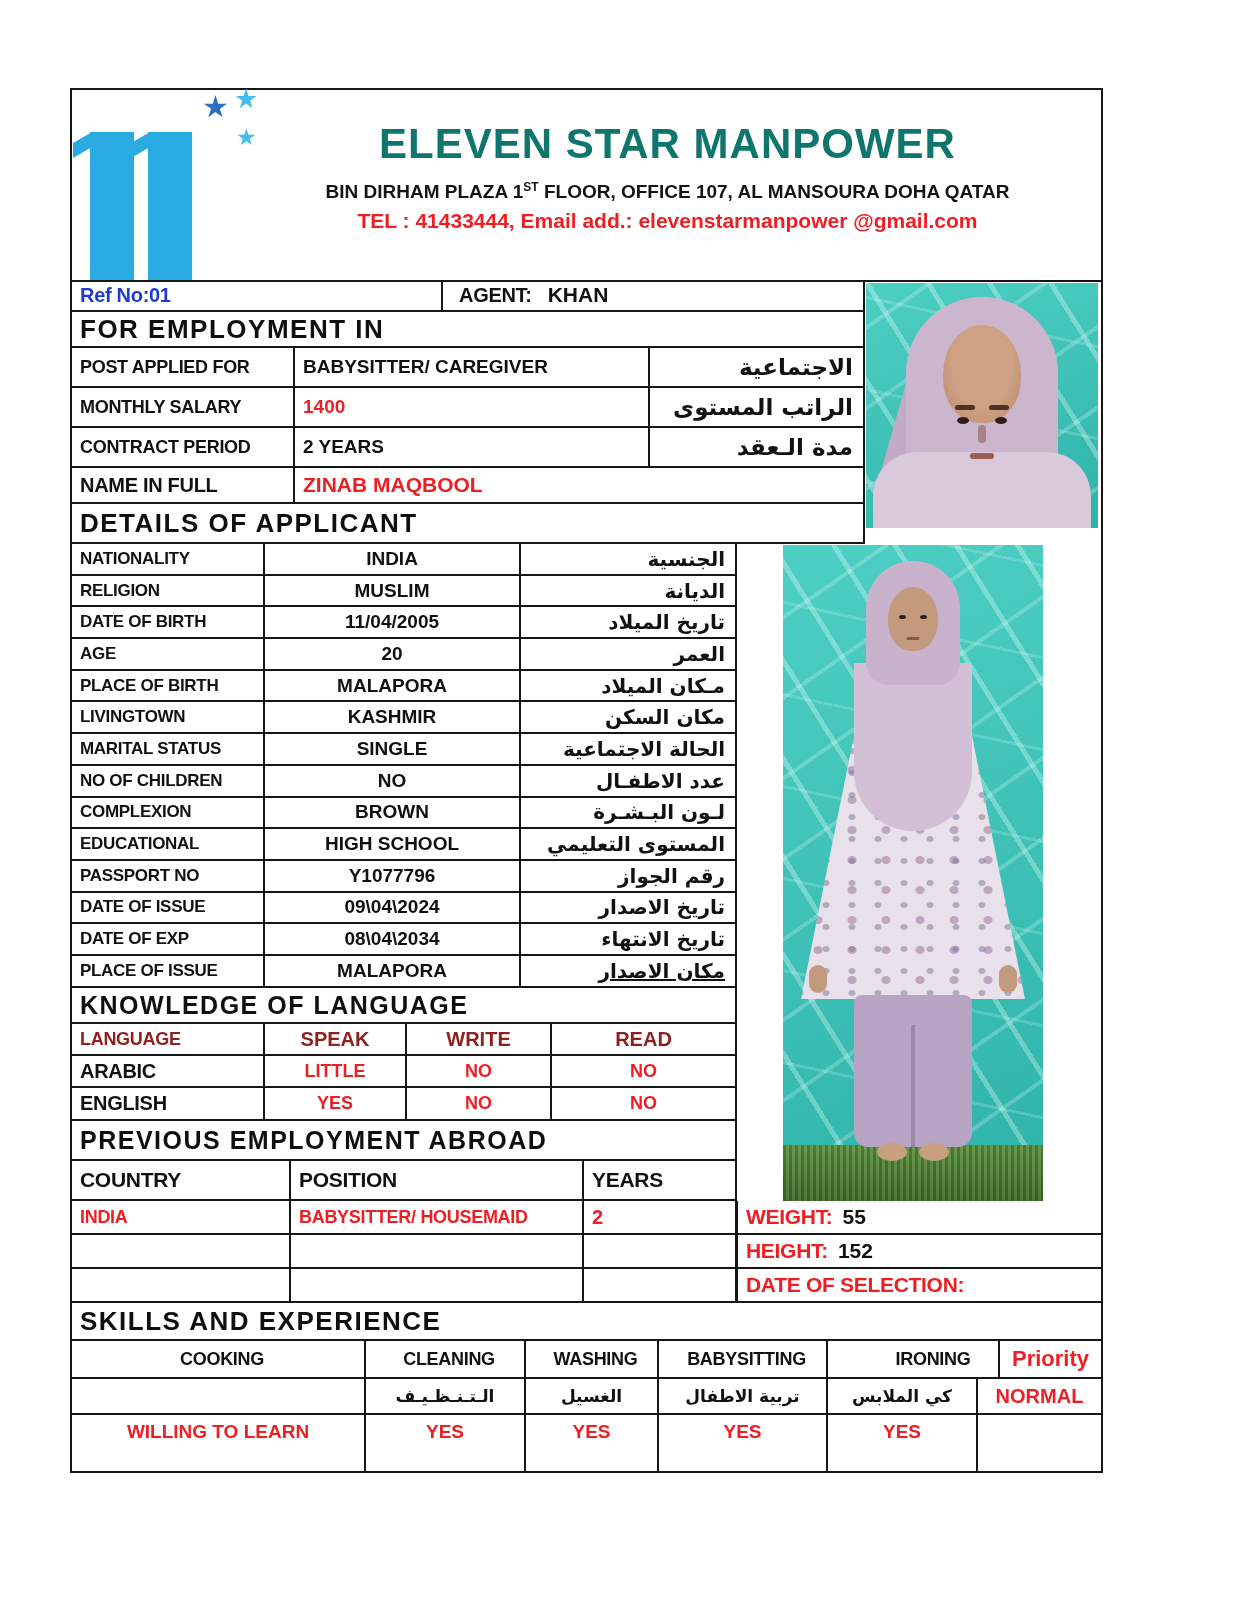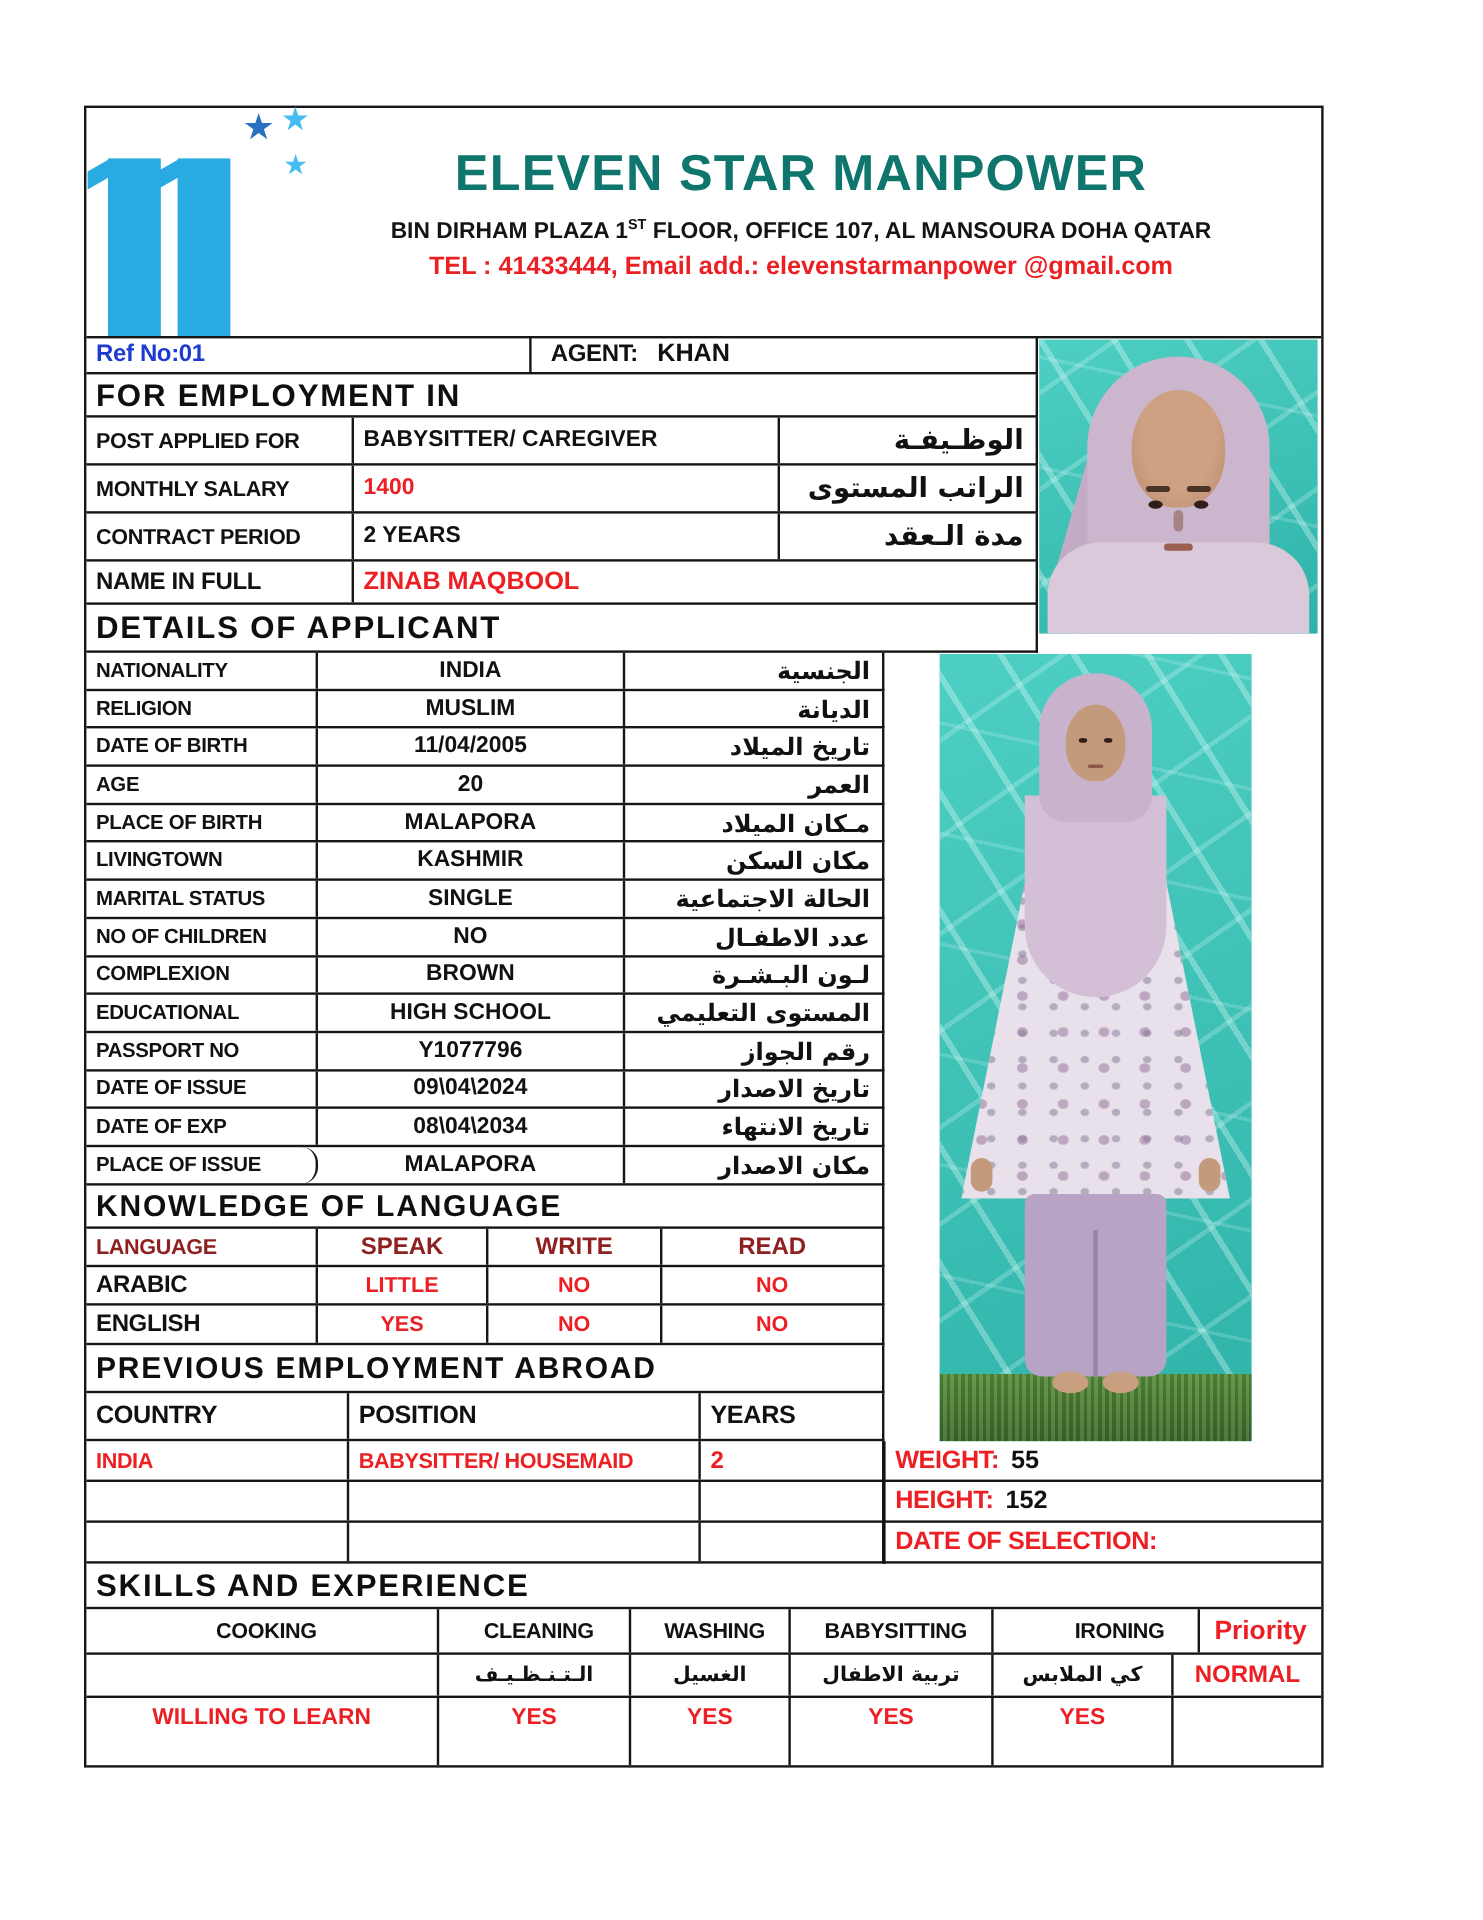--- a/index.html
+++ b/index.html
@@ -100,21 +100,21 @@
     <div class="sect">FOR EMPLOYMENT IN</div>
   </div>
 
   <div class="band bb" style="top:258px;height:40px;width:793px;border-right:2px solid #161616;">
     <div class="cell br" style="width:223px;">
         <span class="lbl">POST APPLIED FOR</span>
       </div>
     <div class="cell br" style="width:355px;">
         <span class="val" style="padding-left:8px;">BABYSITTER/ CAREGIVER</span>
       </div>
-    <div class="cell ar" style="flex:1;font-size:23px;">الوظـيفـة</div>
+    <div class="cell ar" style="flex:1;font-size:23px;">الاجتماعية</div>
   </div>
 
   <div class="band bb" style="top:298px;height:40px;width:793px;border-right:2px solid #161616;">
     <div class="cell br" style="width:223px;">
         <span class="lbl">MONTHLY SALARY</span>
       </div>
     <div class="cell br" style="width:355px;">
         <span class="val red" style="padding-left:8px;">1400</span>
       </div>
     <div class="cell ar" style="flex:1;font-size:23px;">الراتب المستوى</div>
@@ -255,27 +255,27 @@
       <div class="band bb" style="position: relative; height: 31.7px; width: 665px; border-right: 2px solid rgb(22, 22, 22); flex: 0 0 auto; display: flex;">
         <div class="cell br" style="width:193px;">
           <span class="lbl" style="font-size:17px;">DATE OF EXP</span>
         </div>
         <div class="cell br ctr" style="width:256px;">
           <span class="val">08\04\2034</span>
         </div>
         <div class="cell ar" style="flex:1;">تاريخ الانتهاء</div>
       </div>
       <div class="band bb" style="position: relative; height: 31.7px; width: 665px; border-right: 2px solid rgb(22, 22, 22); flex: 0 0 auto; display: flex;">
-        <div class="cell br" style="width:193px;border-radius:13px;">
+        <div class="cell br" style="width:193px;">
           <span class="lbl" style="font-size:17px;">PLACE OF ISSUE</span>
         </div>
         <div class="cell br ctr" style="width:256px;">
           <span class="val">MALAPORA</span>
         </div>
-        <div class="cell ar" style="flex:1;">مكان الاصدار</div>
+        <div class="cell ar" style="flex:1;text-decoration:underline;">مكان الاصدار</div>
       </div>
     </div>
 
   <div class="band bb" style="top:898px;height:36px;width:665px;border-right:2px solid #161616;">
     <div class="sect" style="font-size:25px;">KNOWLEDGE OF LANGUAGE</div>
   </div>
 
   <div class="band bb" style="top:934px;height:32px;width:665px;border-right:2px solid #161616;">
     <div class="cell br" style="width:193px;">
         <span class="lbl darkred">LANGUAGE</span>

